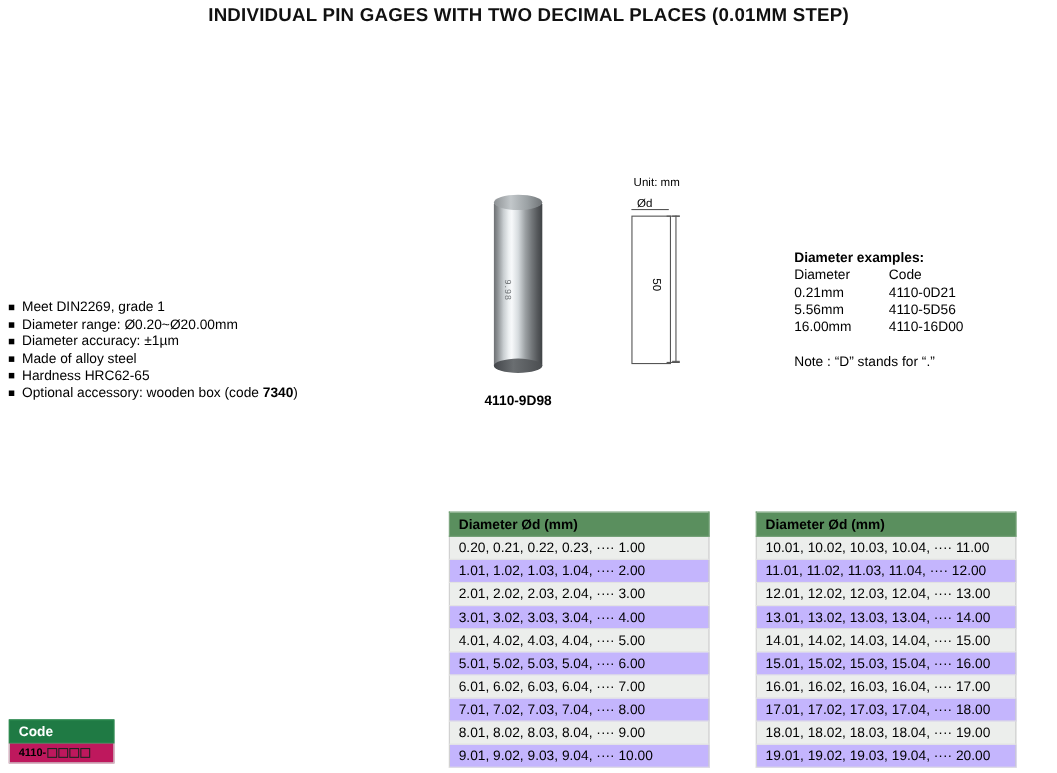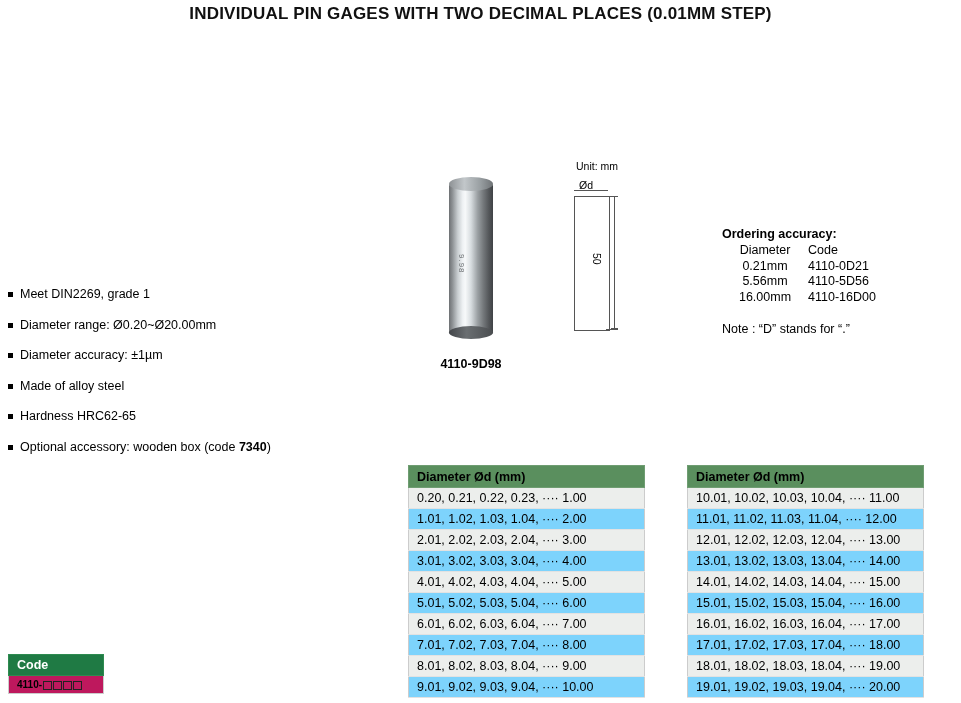--- a/index.html
+++ b/index.html
@@ -38,21 +38,20 @@
     list-style: none;
     margin: 0;
     padding: 0;
     font-size: 12.5px;
     line-height: 15.6px;
   }
   .features li {
     position: relative;
     padding-left: 12px;
     white-space: nowrap;
-    margin-top: 15px;
   }
   .features li::before {
     content: "";
     position: absolute;
     left: 0;
     top: 5px;
     width: 5px;
     height: 5px;
     background: #000;
   }
@@ -210,21 +209,21 @@
   }
   .ordering table {
     border-collapse: collapse;
     font-size: 12.5px;
   }
   .ordering td {
     padding: 0 0 0 0;
     line-height: 15.5px;
     white-space: nowrap;
   }
-  .ordering td.c1 { width: 86px; text-align: center; }
+  .ordering td.c1 { width: 86px; }
   .ordering .note { margin-top: 16px; white-space: nowrap; }
 
   
   .dia-table {
     position: absolute;
     width: 237px;
     border-collapse: collapse;
     font-size: 12.5px;
   }
   #dia-table-left  { left: 408px; top: 465px; }
@@ -241,21 +240,21 @@
   }
   .dia-table td {
     padding: 2px 8px;
     border-left: 1px solid #cccccc;
     border-right: 1px solid #cccccc;
     border-bottom: 1px solid #e2e2e2;
     height: 16px;
     white-space: nowrap;
   }
   .dia-table tr.odd td  { background: #eceeec; }
-  .dia-table tr.even td { background: #7dd3fc; }
+  .dia-table tr.even td { background: #c4b5fd; }
 
   
   .code-box {
     position: absolute;
     left: 8px;
     top: 654px;
     width: 96px;
   }
   .code-box .code-head {
     background: #1f7a44;
@@ -307,21 +306,21 @@
 <div class="unit-label">Unit: mm</div>
 <div class="dia-label">Ød</div>
 <div class="dia-arrow"></div>
 <div class="drawing-rect"></div>
 <div class="dim-tick-top"></div>
 <div class="dim-tick-bot"></div>
 <div class="dim-vert"></div>
 <div class="dim-text">50</div>
 
 <div class="ordering">
-  <div class="head">Ordering accuracy:</div>
+  <div class="head">Diameter examples:</div>
   <table>
     <tbody>
         <tr>
       <td class="c1">Diameter</td>
       <td>Code</td>
     </tr>
     <tr>
       <td class="c1">0.21mm</td>
       <td>4110-0D21</td>
     </tr>

